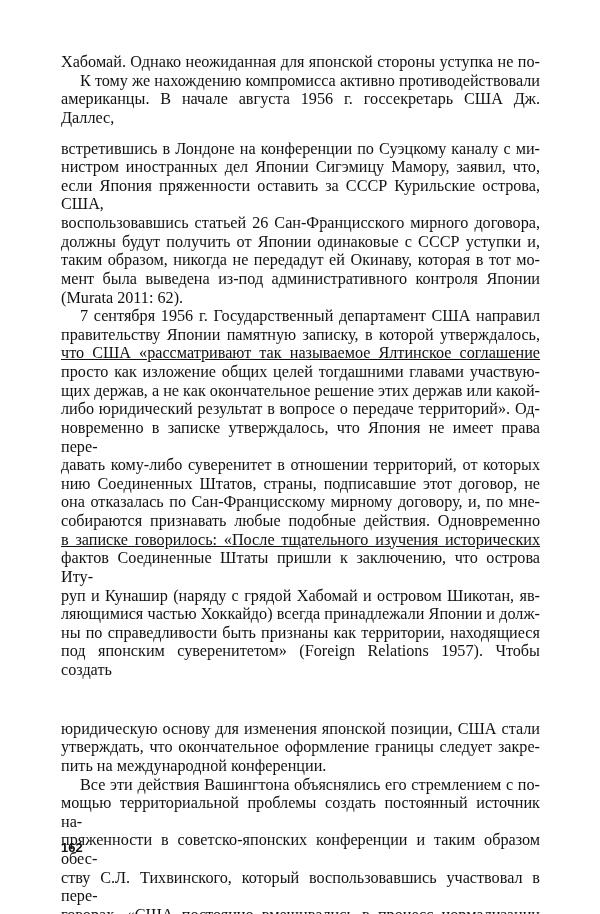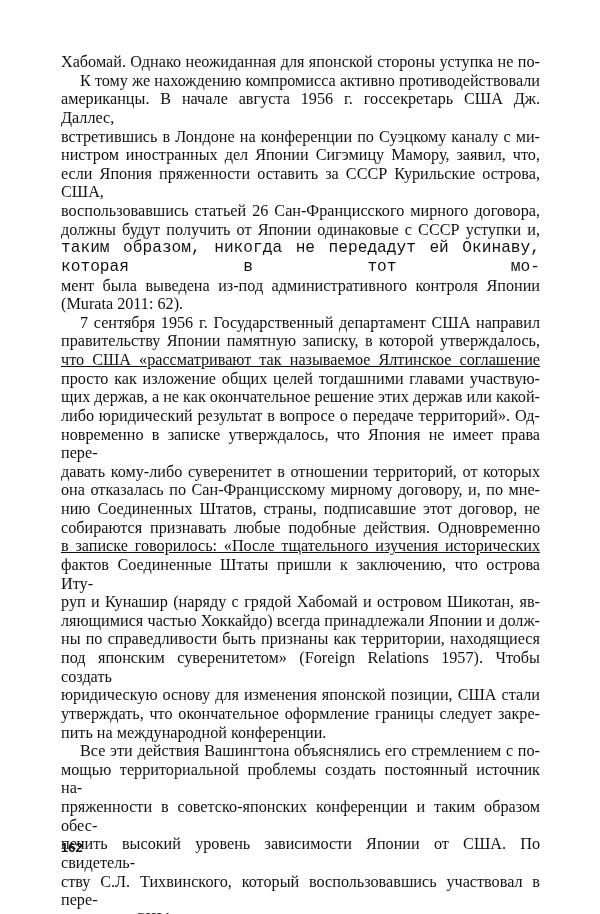--- a/index.html
+++ b/index.html
@@ -20,55 +20,54 @@
 </head>
 <body>
 
 <div class="page">
   <p>
     <span class="line" style="white-space: normal; text-align-last: justify;">Хабомай. Однако неожиданная для японской стороны уступка не по-</span>
   </p>
   <p>
     <span class="line" style="padding-left: 19px; white-space: normal; text-align-last: justify;">К тому же нахождению компромисса активно противодействовали</span>
     <span class="line" style="white-space: normal; text-align-last: justify;">американцы. В начале августа 1956 г. госсекретарь США Дж. Даллес,</span>
-    <span class="line" style="white-space: normal; text-align-last: justify;">встретившись в Лондоне на конференции по Суэцкому каналу с ми-</span>
+    <span class="line" style="white-space: normal; text-align-last: justify; margin-top: 12px;">встретившись в Лондоне на конференции по Суэцкому каналу с ми-</span>
     <span class="line" style="white-space: normal; text-align-last: justify;">нистром иностранных дел Японии Сигэмицу Мамору, заявил, что,</span>
     <span class="line" style="white-space: normal; text-align-last: justify;">если Япония пряженности оставить за СССР Курильские острова, США,</span>
     <span class="line" style="white-space: normal; text-align-last: justify;">воспользовавшись статьей 26 Сан-Францисского мирного договора,</span>
     <span class="line" style="white-space: normal; text-align-last: justify;">должны будут получить от Японии одинаковые с СССР уступки и,</span>
-    <span class="line" style="white-space: normal; text-align-last: justify; font-family: Liberation Mono, monospace;">таким образом, никогда не передадут ей Окинаву, которая в тот мо-</span>
+    <span class="line" style="white-space: normal; text-align-last: justify;">таким образом, никогда не передадут ей Окинаву, которая в тот мо-</span>
     <span class="line" style="white-space: normal; text-align-last: justify;">мент была выведена из-под административного контроля Японии</span>
     <span class="line last">(Murata 2011: 62).</span>
   </p>
   <p>
     <span class="line" style="padding-left: 19px; white-space: normal; text-align-last: justify;">7 сентября 1956 г. Государственный департамент США направил</span>
     <span class="line" style="white-space: normal; text-align-last: justify;">правительству Японии памятную записку, в которой утверждалось,</span>
     <span class="line" style="white-space: normal; text-align-last: justify; text-decoration: underline;">что США «рассматривают так называемое Ялтинское соглашение</span>
     <span class="line" style="white-space: normal; text-align-last: justify;">просто как изложение общих целей тогдашними главами участвую-</span>
     <span class="line" style="white-space: normal; text-align-last: justify;">щих держав, а не как окончательное решение этих держав или какой-</span>
     <span class="line" style="white-space: normal; text-align-last: justify;">либо юридический результат в вопросе о передаче территорий». Од-</span>
     <span class="line" style="white-space: normal; text-align-last: justify;">новременно в записке утверждалось, что Япония не имеет права пере-</span>
     <span class="line" style="white-space: normal; text-align-last: justify;">давать кому-либо суверенитет в отношении территорий, от которых</span>
+    <span class="line" style="white-space: normal; text-align-last: justify;">нию Соединенных Штатов, страны, подписавшие этот договор, не</span>
     <span class="line" style="white-space: normal; text-align-last: justify;">она отказалась по Сан-Францисскому мирному договору, и, по мне-</span>
-    <span class="line" style="white-space: normal; text-align-last: justify;">нию Соединенных Штатов, страны, подписавшие этот договор, не</span>
     <span class="line" style="white-space: normal; text-align-last: justify;">собираются признавать любые подобные действия. Одновременно</span>
     <span class="line" style="white-space: normal; text-align-last: justify; text-decoration: underline;">в записке говорилось: «После тщательного изучения исторических</span>
     <span class="line" style="white-space: normal; text-align-last: justify;">фактов Соединенные Штаты пришли к заключению, что острова Иту-</span>
     <span class="line" style="white-space: normal; text-align-last: justify;">руп и Кунашир (наряду с грядой Хабомай и островом Шикотан, яв-</span>
     <span class="line" style="white-space: normal; text-align-last: justify;">ляющимися частью Хоккайдо) всегда принадлежали Японии и долж-</span>
     <span class="line" style="white-space: normal; text-align-last: justify;">ны по справедливости быть признаны как территории, находящиеся</span>
     <span class="line" style="white-space: normal; text-align-last: justify;">под японским суверенитетом» (Foreign Relations 1957). Чтобы создать</span>
-    <span class="line" style="white-space: normal; text-align-last: justify;">юридическую основу для изменения японской позиции, США стали</span>
+    <span class="line" style="white-space: normal; text-align-last: justify; margin-top: 40px;">юридическую основу для изменения японской позиции, США стали</span>
     <span class="line" style="white-space: normal; text-align-last: justify;">утверждать, что окончательное оформление границы следует закре-</span>
     <span class="line last">пить на международной конференции.</span>
   </p>
   <p>
     <span class="line" style="padding-left: 19px; white-space: normal; text-align-last: justify;">Все эти действия Вашингтона объяснялись его стремлением с по-</span>
     <span class="line" style="white-space: normal; text-align-last: justify;">мощью территориальной проблемы создать постоянный источник на-</span>
     <span class="line" style="white-space: normal; text-align-last: justify;">пряженности в советско-японских конференции и таким образом обес-</span>
-    <span class="line" style="white-space: normal; text-align-last: justify;">печить высокий уровень зависимости Японии от США. По свидетель-</span>
     <span class="line" style="white-space: normal; text-align-last: justify;">ству С.Л. Тихвинского, который воспользовавшись участвовал в пере-</span>
     <span class="line" style="white-space: normal; text-align-last: justify;">говорах, «США постоянно вмешивались в процесс нормализации рос-</span>
 
   </p>
 </div>
 
 <div class="pagenum">162</div>
 
 </body></html>

